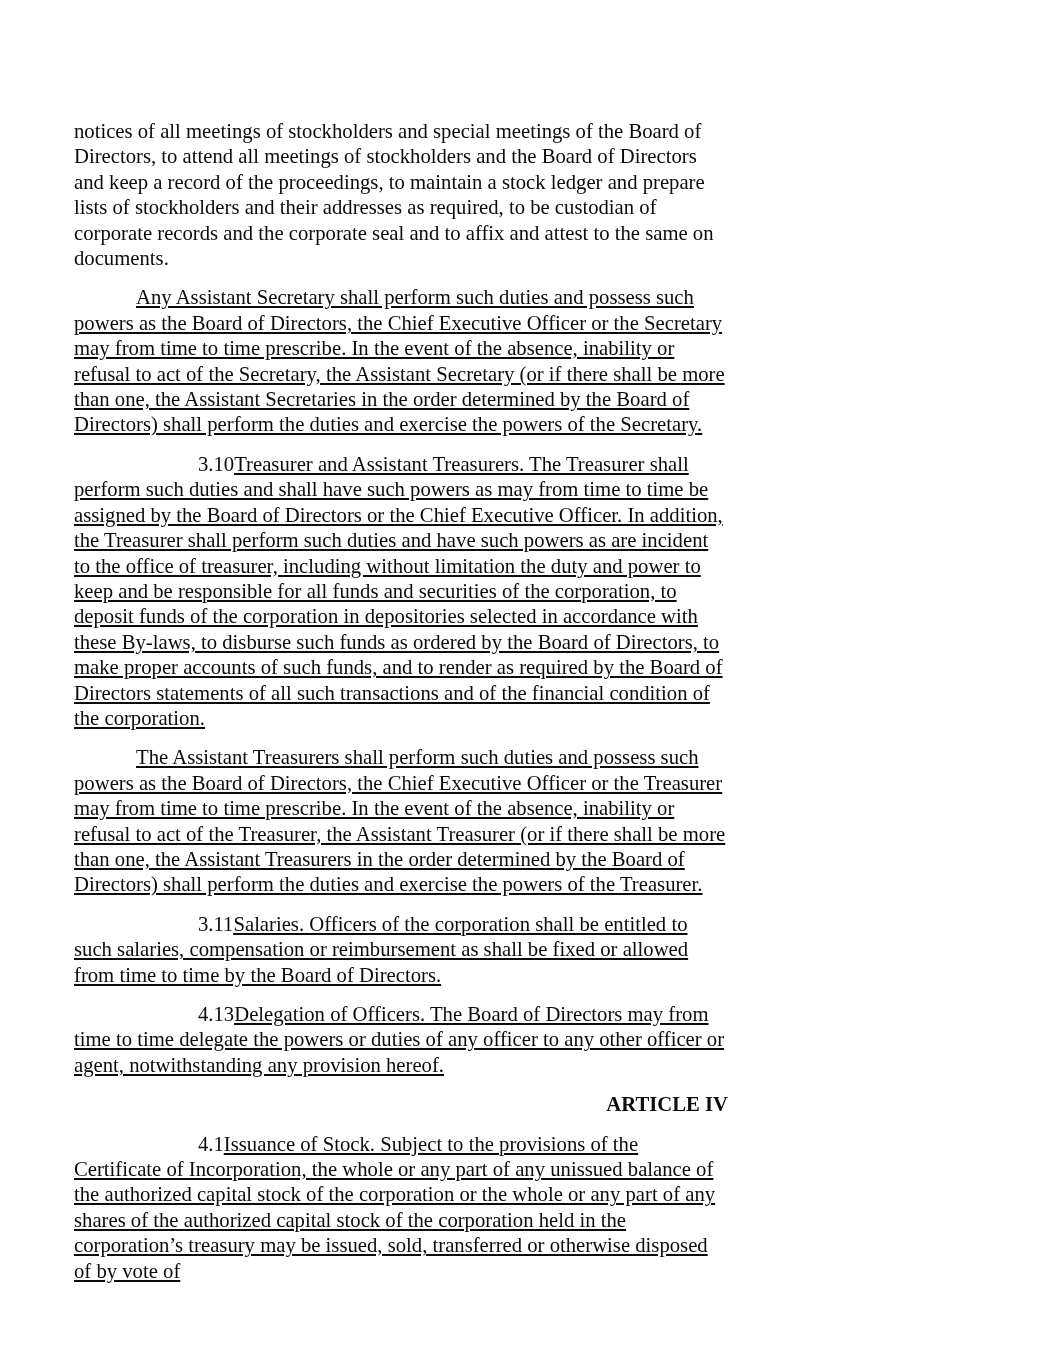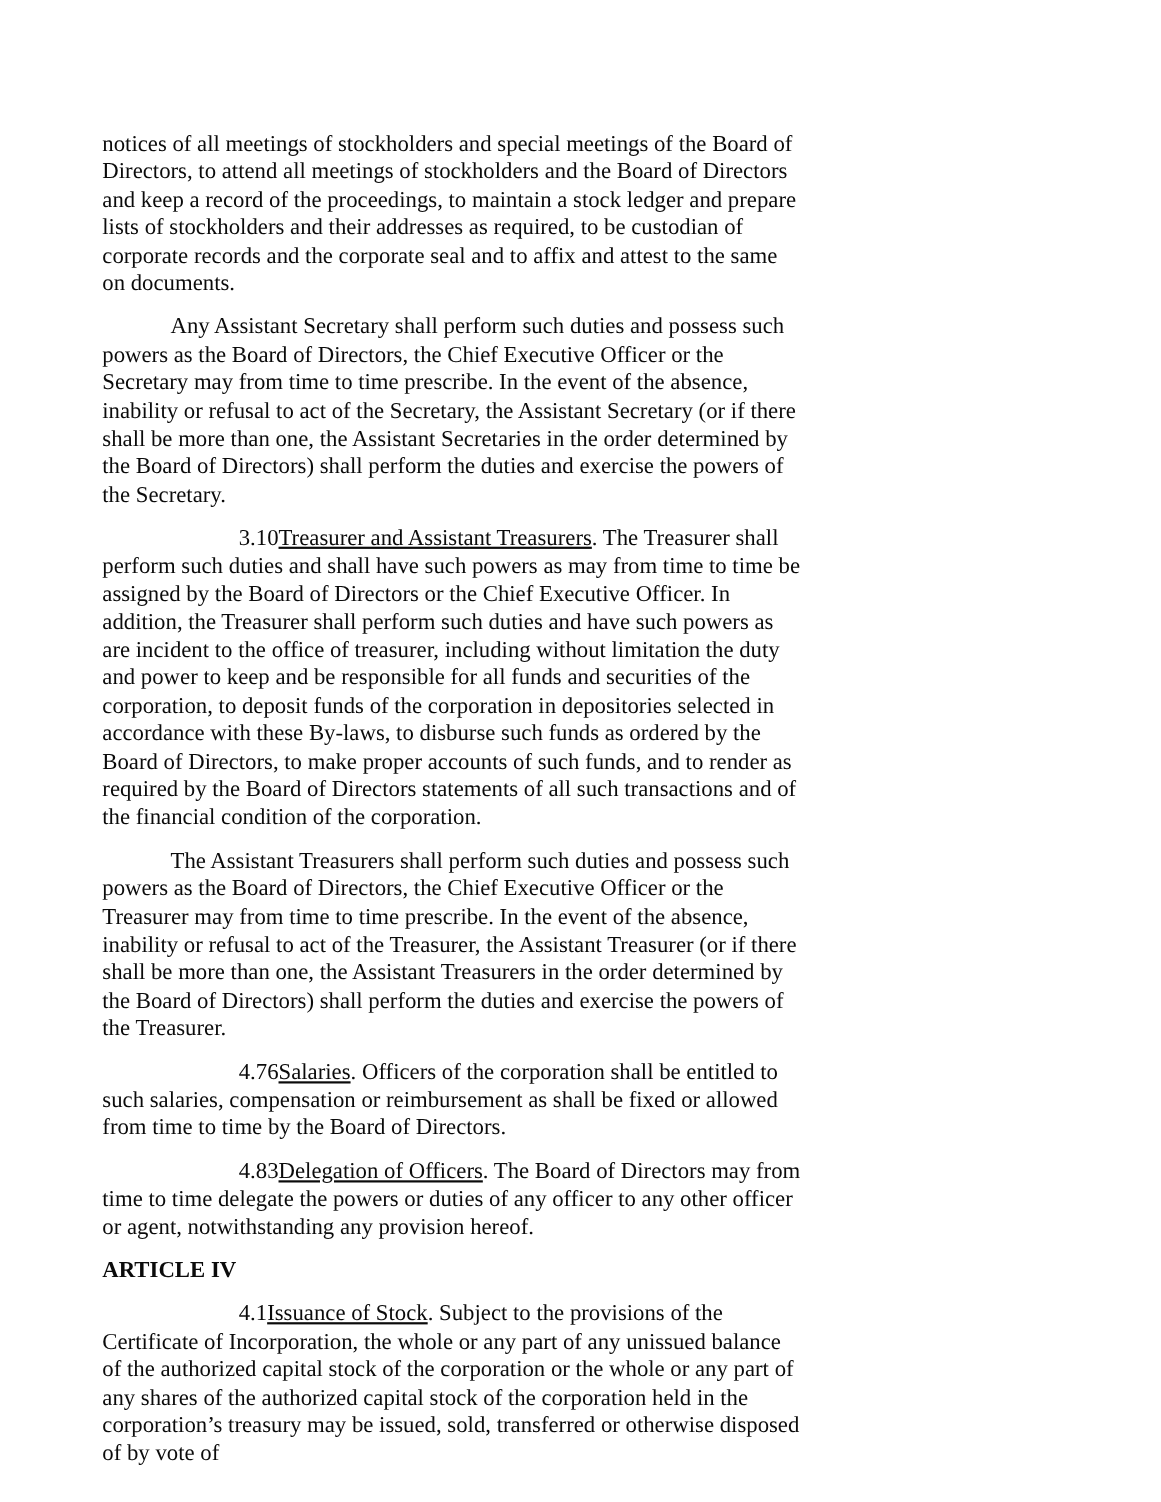--- a/index.html
+++ b/index.html
@@ -9,56 +9,57 @@
   }
   body {
     width: 1055px;
     height: 1365px;
     overflow: hidden;
   }
   .page {
     box-sizing: border-box;
     width: 850px;
     height: 1365px;
-    padding: 119px 122px 0 93px;
+    padding: 119px 122px 0 74px;
     font-family: "Liberation Serif", "DejaVu Serif", serif;
     font-size: 20.7px;
     line-height: 25.4px;
     color: #0b0b0b;
     text-align: left;
   }
   .para {
     margin: 0 0 14px 0;
   }
   .para.indent {
     text-indent: 62px;
+    text-decoration: underline;
   }
   .section-number {
     display: inline-block;
     min-width: 64px;
   }
   .section-title {
     text-decoration: underline;
     text-align: center;
   }
   .article-heading {
     margin: 3px 0 14px 0;
-    text-align: left;
+    text-align: right;
     font-weight: bold;
   }
 </style>
 </head>
 <body>
 
 <div class="page">
   <div id="blocks-root">
       <p class="para">notices of all meetings of stockholders and special meetings of the Board of Directors, to attend all meetings of stockholders and the Board of Directors and keep a record of the proceedings, to maintain a stock ledger and prepare lists of stockholders and their addresses as required, to be custodian of corporate records and the corporate seal and to affix and attest to the same on documents.</p>
       <p class="para indent">Any Assistant Secretary shall perform such duties and possess such powers as the Board of Directors, the Chief Executive Officer or the Secretary may from time to time prescribe.  In the event of the absence, inability or refusal to act of the Secretary, the Assistant Secretary (or if there shall be more than one, the Assistant Secretaries in the order determined by the Board of Directors) shall perform the duties and exercise the powers of the Secretary.</p>
       <p class="para indent"><span class="section-number">3.10</span><span class="section-title">Treasurer and Assistant Treasurers</span><span>.  The Treasurer shall perform such duties and shall have such powers as may from time to time be assigned by the Board of Directors or the Chief Executive Officer.  In addition, the Treasurer shall perform such duties and have such powers as are incident to the office of treasurer, including without limitation the duty and power to keep and be responsible for all funds and securities of the corporation, to deposit funds of the corporation in depositories selected in accordance with these By-laws, to disburse such funds as ordered by the Board of Directors, to make proper accounts of such funds, and to render as required by the Board of Directors statements of all such transactions and of the financial condition of the corporation.</span></p>
       <p class="para indent">The Assistant Treasurers shall perform such duties and possess such powers as the Board of Directors, the Chief Executive Officer or the Treasurer may from time to time prescribe.  In the event of the absence, inability or refusal to act of the Treasurer, the Assistant Treasurer (or if there shall be more than one, the Assistant Treasurers in the order determined by the Board of Directors) shall perform the duties and exercise the powers of the Treasurer.</p>
-      <p class="para indent"><span class="section-number">4.76</span><span class="section-title">Salaries</span><span>.  Officers of the corporation shall be entitled to such salaries, compensation or reimbursement as shall be fixed or allowed from time to time by the Board of Directors.</span></p>
-      <p class="para indent"><span class="section-number">4.83</span><span class="section-title">Delegation of Officers</span><span>.  The Board of Directors may from time to time delegate the powers or duties of any officer to any other officer or agent, notwithstanding any provision hereof.</span></p>
+      <p class="para indent"><span class="section-number">3.11</span><span class="section-title">Salaries</span><span>.  Officers of the corporation shall be entitled to such salaries, compensation or reimbursement as shall be fixed or allowed from time to time by the Board of Directors.</span></p>
+      <p class="para indent"><span class="section-number">4.13</span><span class="section-title">Delegation of Officers</span><span>.  The Board of Directors may from time to time delegate the powers or duties of any officer to any other officer or agent, notwithstanding any provision hereof.</span></p>
       <div class="article-heading">
         <div>ARTICLE IV</div>
       </div>
       <p class="para indent"><span class="section-number">4.1</span><span class="section-title">Issuance of Stock</span><span>.  Subject to the provisions of the Certificate of Incorporation, the whole or any part of any unissued balance of the authorized capital stock of the corporation or the whole or any part of any shares of the authorized capital stock of the corporation held in the corporation’s treasury may be issued, sold, transferred or otherwise disposed of by vote of</span></p>
     </div>
 </div>
 
 </body></html>

